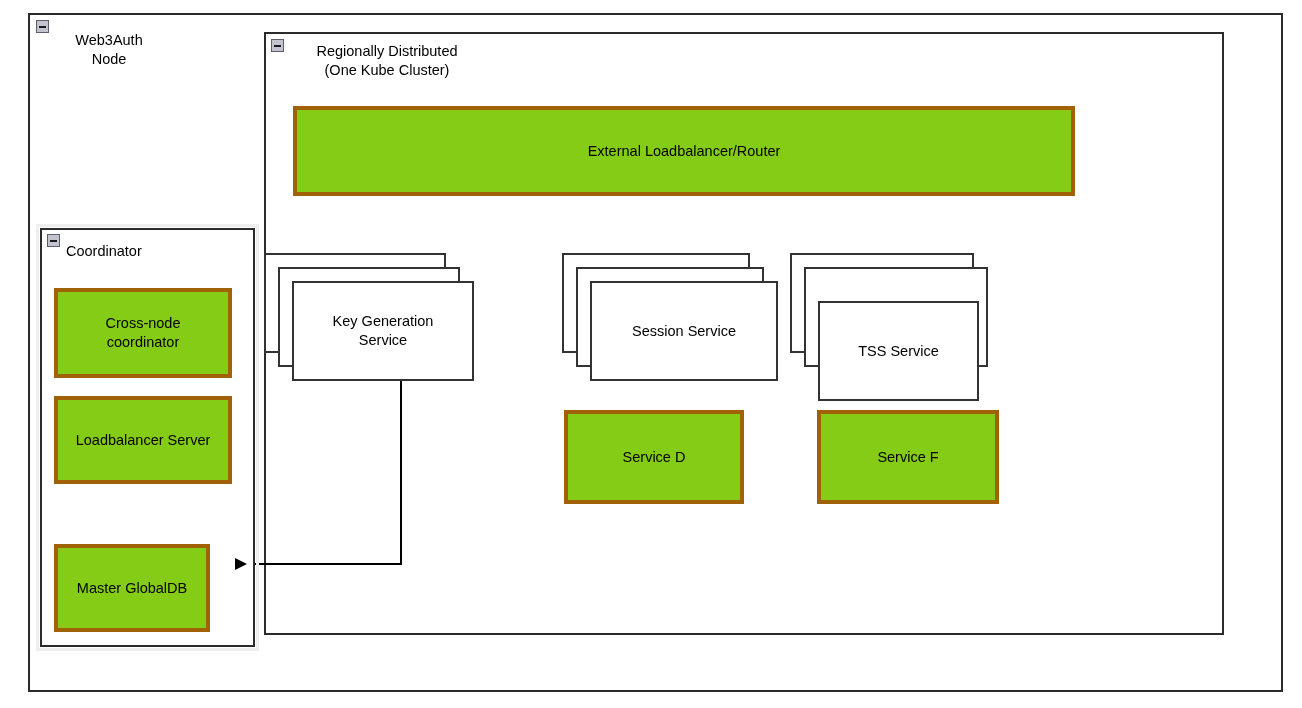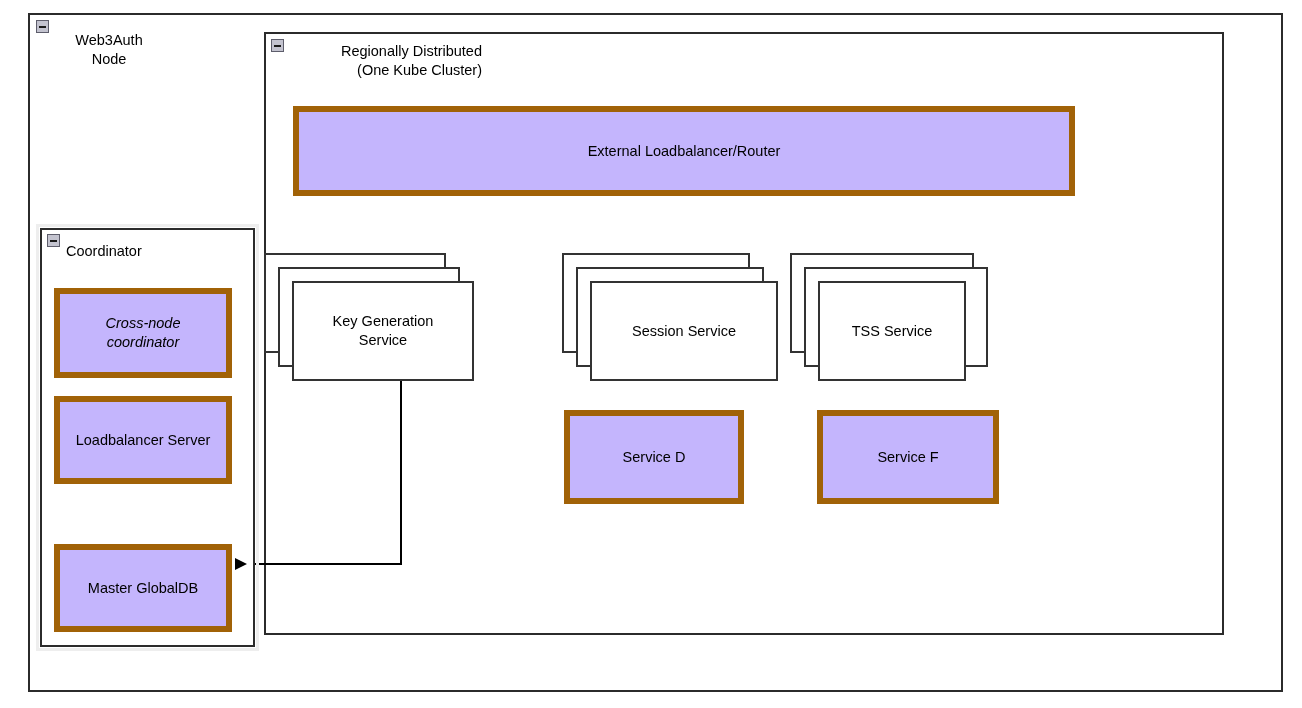--- a/index.html
+++ b/index.html
@@ -13,22 +13,22 @@
     width: 1302px;
     height: 708px;
     background: #ffffff;
     font-family: "Liberation Sans", "DejaVu Sans", sans-serif;
     overflow: hidden;
   }
 
   
   .box {
     position: absolute;
-    background: #c4b5fd;
-    border: 6px solid #a16207;
+    background: #84cc16;
+    border: 4px solid #a16207;
     box-sizing: border-box;
   }
 
   
   .container-box {
     position: absolute;
     background: #ffffff;
     border: 2px solid #2b2b2b;
     box-sizing: border-box;
   }
@@ -129,21 +129,21 @@
 
   <div class="collapse-icon" style="left:36px; top:20px;"></div>
 
   <div class="group-label" style="left:54px; top:31px; width:110px;">Web3Auth
 Node</div>
 
   <div class="container-box" style="left:264px; top:32px; width:960px; height:603px;"></div>
 
   <div class="collapse-icon" style="left:271px; top:39px;"></div>
 
-  <div class="group-label" style="left:292px; top:42px; width:190px; text-align:right;">Regionally Distributed
+  <div class="group-label" style="left:292px; top:42px; width:190px; text-align:center;">Regionally Distributed
 (One Kube Cluster)</div>
 
   <div class="box" style="left:293px; top:106px; width:782px; height:90px;">
     <div class="box-label">External Loadbalancer/Router</div>
   </div>
 
   <div class="stack" style="left:264px; top:253px; width:210px; height:128px; z-index:5;">
     <div class="layer back2" style="width:182px; height:100px;"></div>
     <div class="layer back1" style="width:182px; height:100px;"></div>
     <div class="layer front" style="width:182px; height:100px;">
@@ -156,21 +156,21 @@
     <div class="layer back2" style="width:188px; height:100px;"></div>
     <div class="layer back1" style="width:188px; height:100px;"></div>
     <div class="layer front" style="width:188px; height:100px;">
       <div class="box-label">Session Service</div>
     </div>
   </div>
 
   <div class="stack" style="left:790px; top:253px; width:212px; height:128px; z-index:5;">
     <div class="layer back2" style="width:184px; height:100px;"></div>
     <div class="layer back1" style="width:184px; height:100px;"></div>
-    <div class="layer front" style="width:148px; height:100px;">
+    <div class="layer front" style="width:161px; height:100px;margin-top:20px;">
       <div class="box-label">TSS Service</div>
     </div>
   </div>
 
   <div class="box" style="left:817px; top:410px; width:182px; height:94px;">
     <div class="box-label">Service F</div>
   </div>
 
   <div class="box" style="left:564px; top:410px; width:180px; height:94px;">
     <div class="box-label">Service D</div>
@@ -181,26 +181,26 @@
   <div class="arrow-head" style="left:235px; top:558px; transform: rotate(180deg); z-index:6;"></div>
 
   <div class="halo" style="left:36px; top:224px; width:223px; height:427px; z-index:3;"></div>
 
   <div class="container-box" style="left:40px; top:228px; width:215px; height:419px; z-index:4;"></div>
 
   <div class="collapse-icon" style="left:47px; top:234px; z-index:7;"></div>
 
   <div class="group-label" style="left:66px; top:242px; width:140px; text-align:left; z-index:7;">Coordinator</div>
 
-  <div class="box" style="left:54px; top:288px; width:178px; height:90px; z-index:5;font-style:italic;">
+  <div class="box" style="left:54px; top:288px; width:178px; height:90px; z-index:5;">
     <div class="box-label">Cross-node
 coordinator</div>
   </div>
 
   <div class="box" style="left:54px; top:396px; width:178px; height:88px; z-index:5;">
     <div class="box-label">Loadbalancer Server</div>
   </div>
 
-  <div class="box" style="left:54px; top:544px; width:178px; height:88px; z-index:5;">
+  <div class="box" style="left:54px; top:544px; width:156px; height:88px; z-index:5;">
     <div class="box-label">Master GlobalDB</div>
   </div>
 
 </div>
 
 </body></html>

